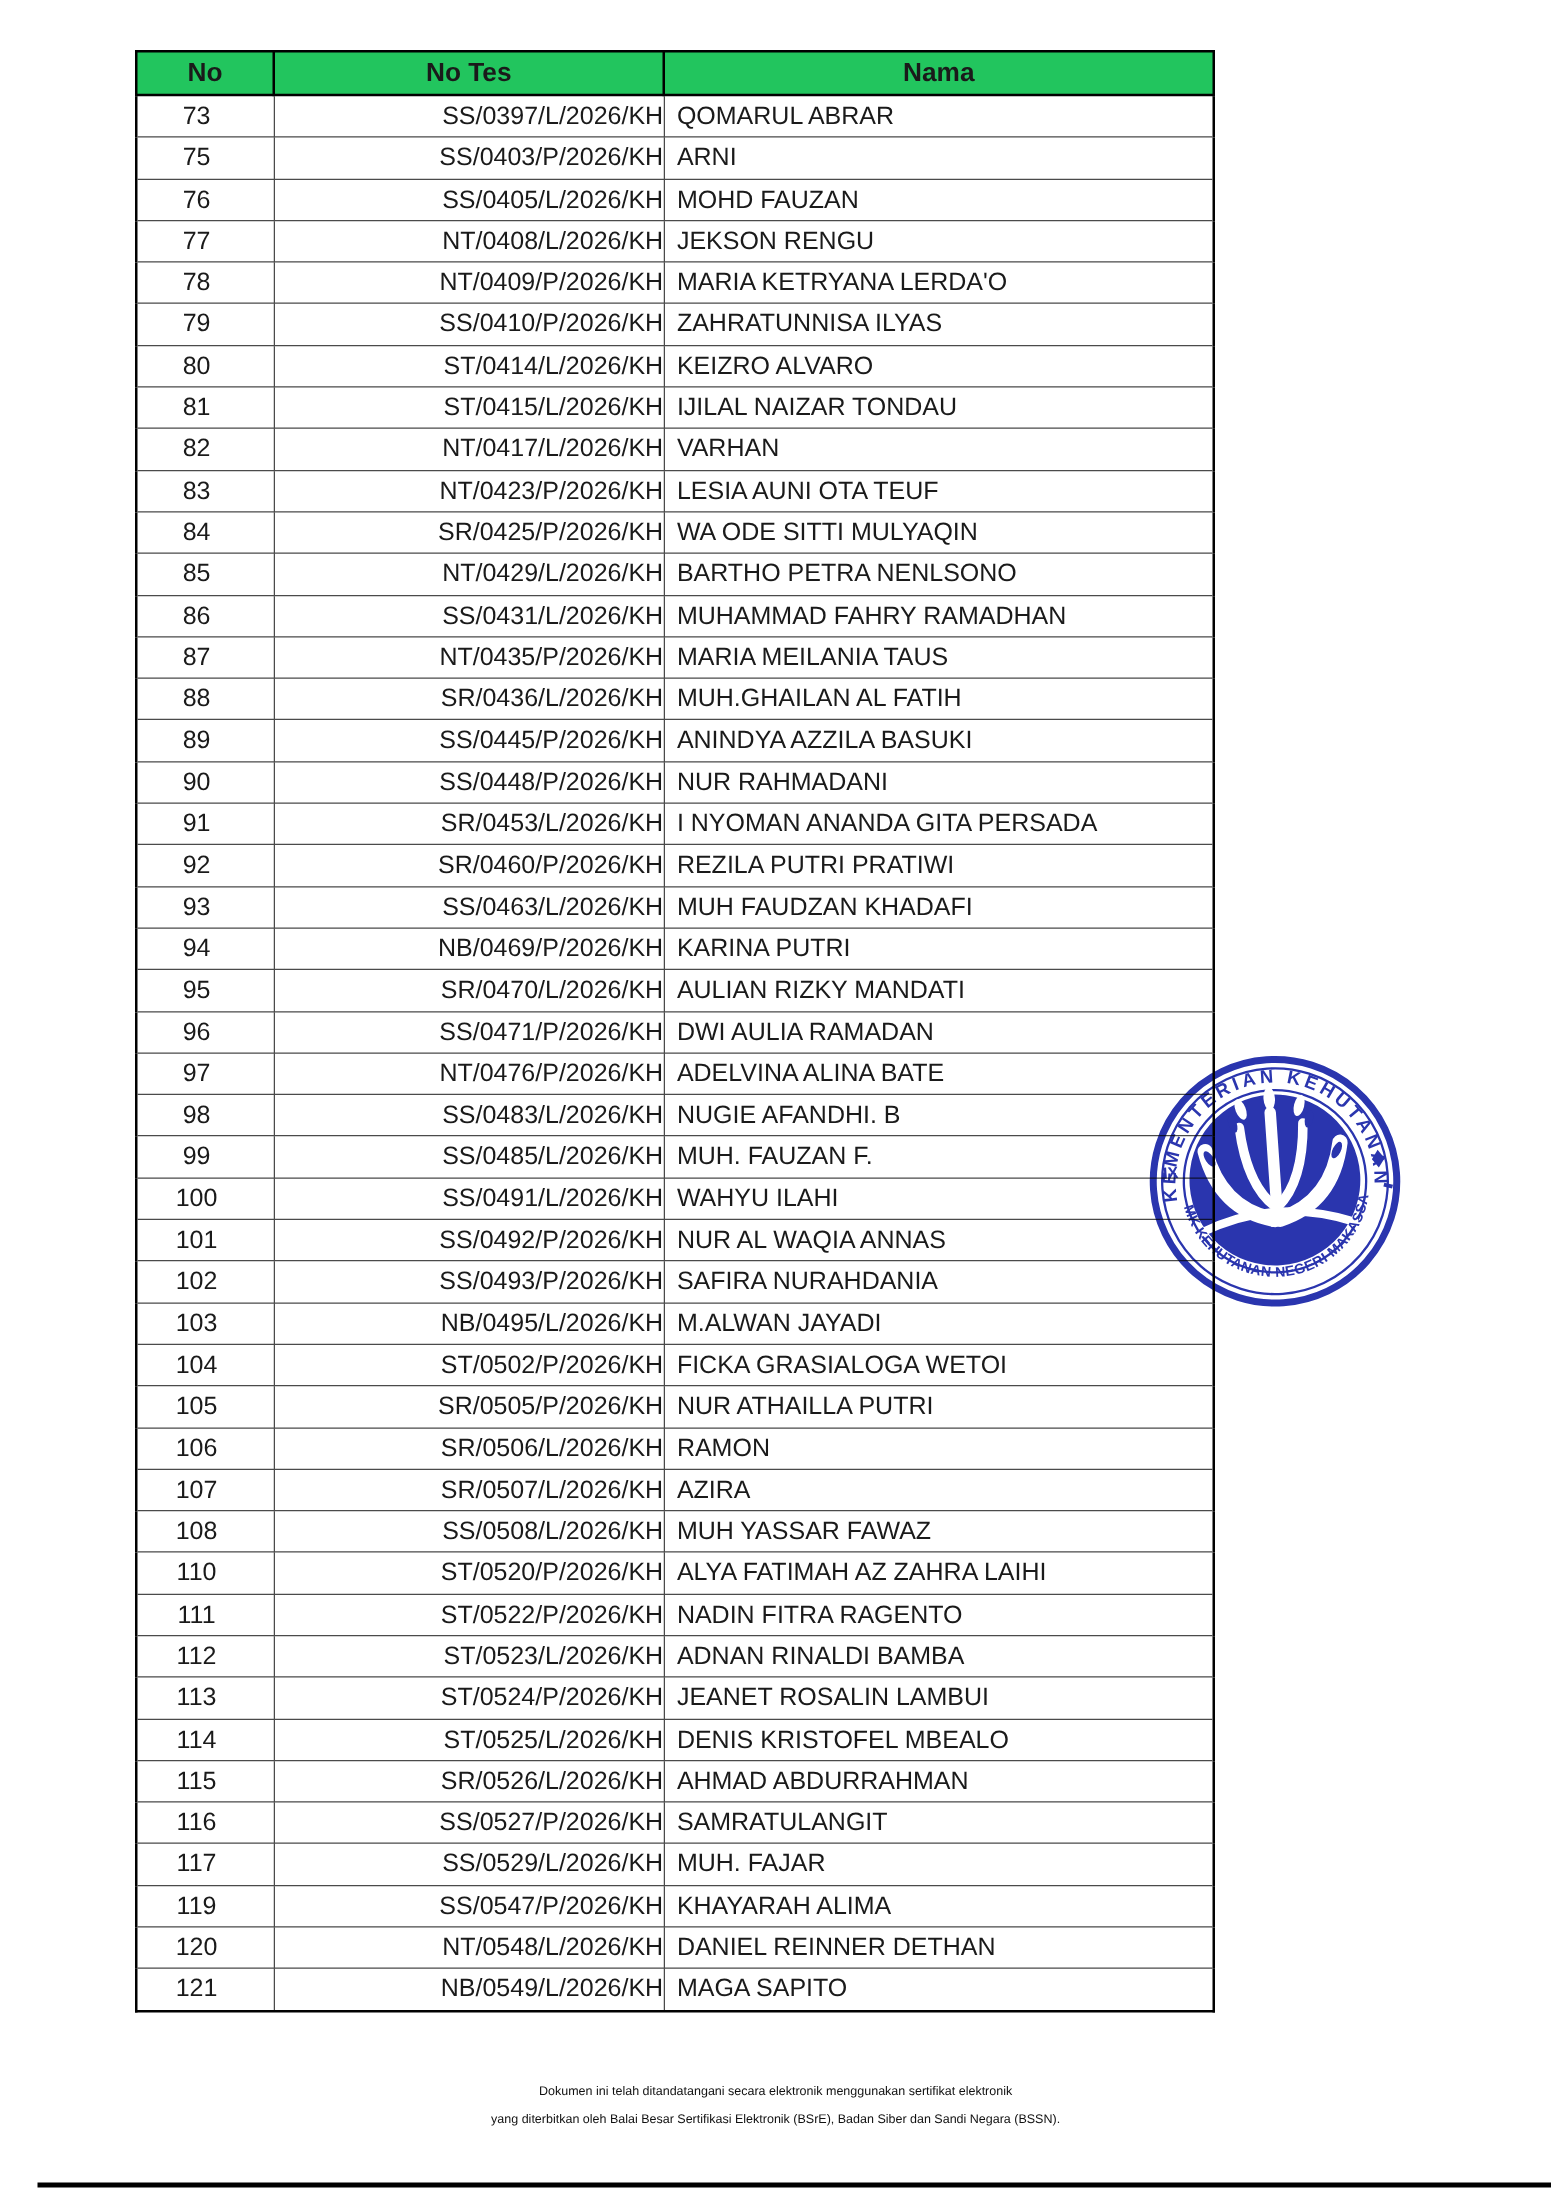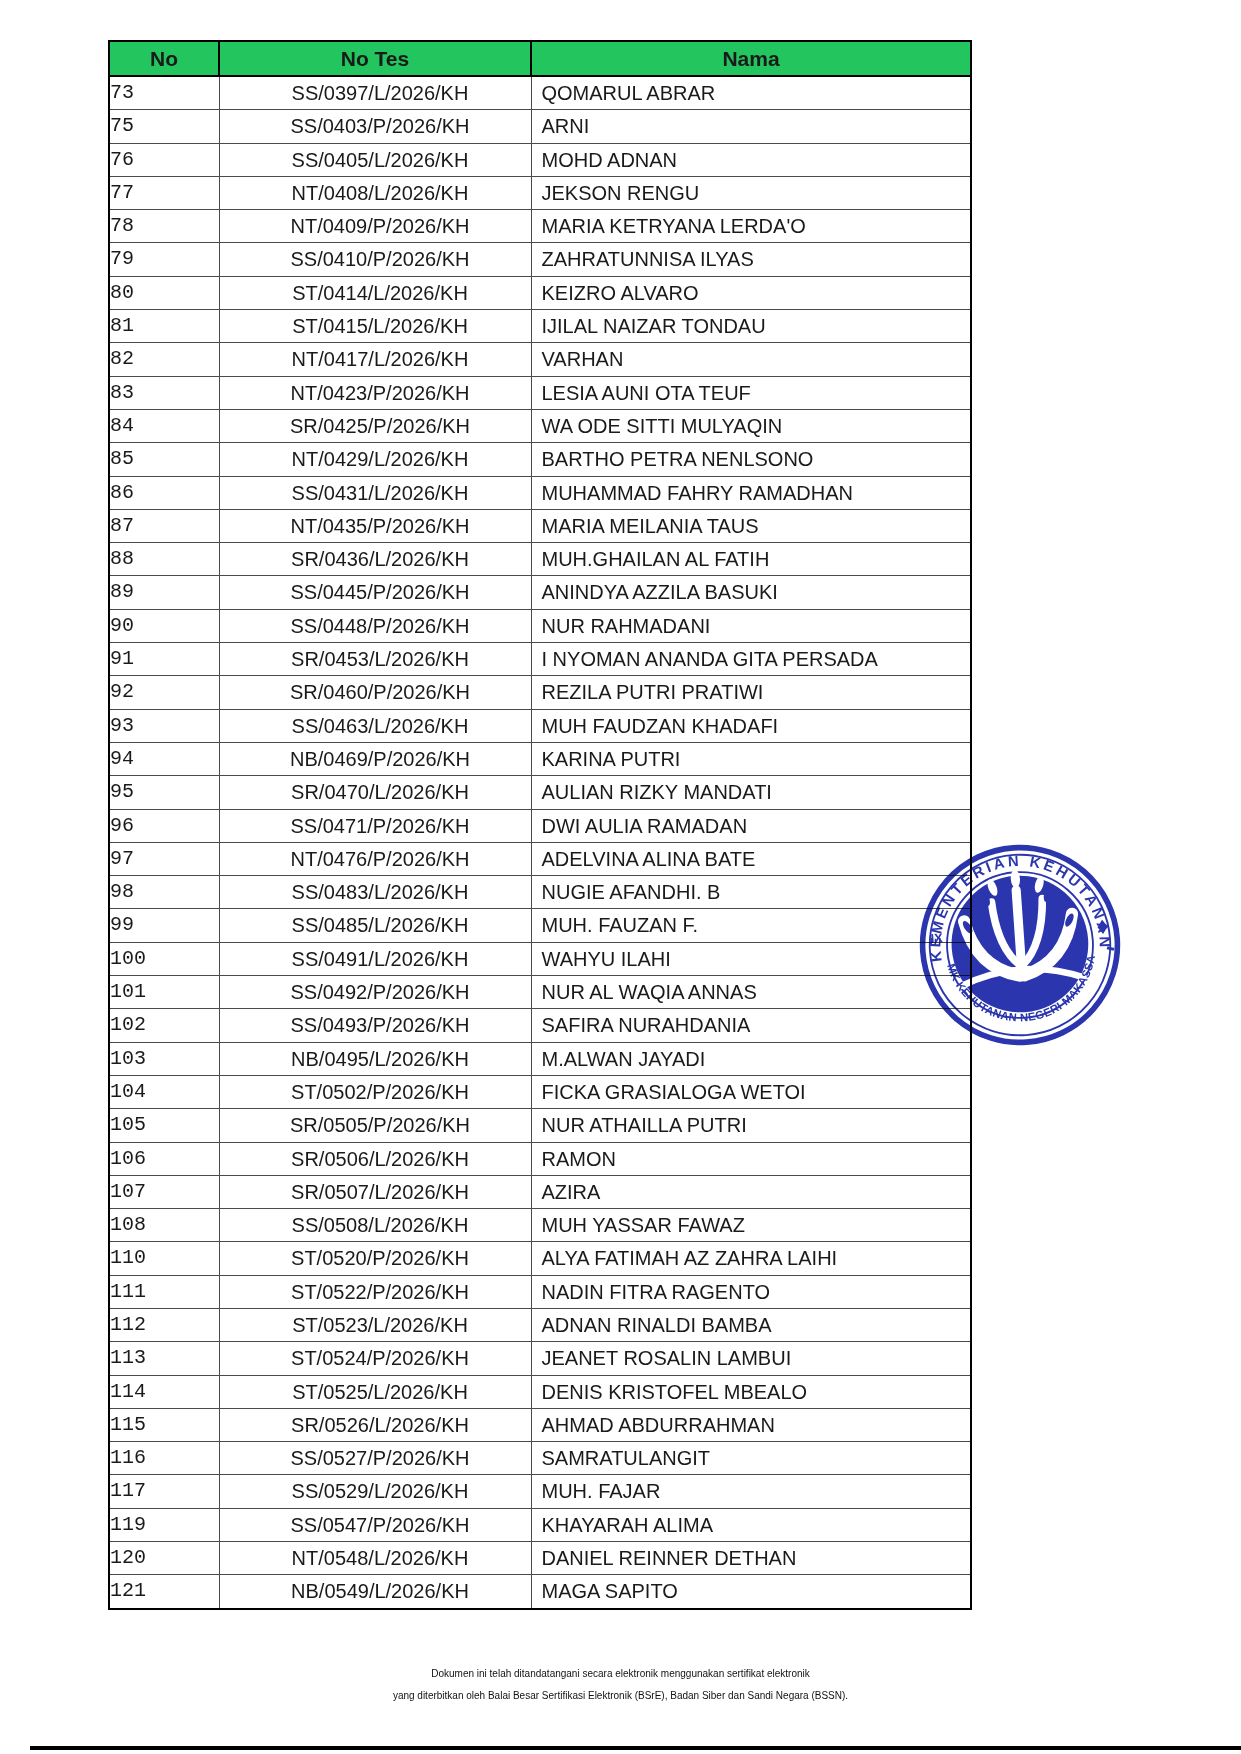--- a/index.html
+++ b/index.html
@@ -23,22 +23,22 @@
   .doc-table td{
     border:1.6px solid #4a4a4a;background:transparent;
     height:32.3px;padding:0;white-space:nowrap;overflow:hidden;
     line-height:32.3px;
   }
   .doc-table{border:2.2px solid #000;}
   .doc-table tr>td:first-child{border-left:2.2px solid #000;}
   .doc-table tr>td:last-child{border-right:2.2px solid #000;}
   .doc-table tr:last-child>td{border-bottom:2.2px solid #000;}
   .doc-table thead th{border-bottom:2.2px solid #000;}
-  .doc-table td.c0{text-align:left;padding-right:14px;font-family:Liberation Mono, monospace;}
-  .doc-table td.c1{text-align:center;padding-left:10px;}
+  .doc-table td.c0{text-align:center;padding-right:14px;}
+  .doc-table td.c1{text-align:right;padding-left:10px;}
   .doc-table td.c2{text-align:left;padding-left:10px;}
   .stamp{
     position:absolute;left:918px;top:843px;width:204px;height:204px;
     mix-blend-mode:multiply;pointer-events:none;
   }
   .footer-note{
     position:absolute;left:0;top:1663px;width:1241px;
     text-align:center;font-size:10px;line-height:22px;color:#111;
   }
   .bottom-rule{
@@ -68,21 +68,21 @@
         <td class="c2">QOMARUL ABRAR</td>
       </tr>
       <tr>
         <td class="c0">75</td>
         <td class="c1">SS/0403/P/2026/KH</td>
         <td class="c2">ARNI</td>
       </tr>
       <tr>
         <td class="c0">76</td>
         <td class="c1">SS/0405/L/2026/KH</td>
-        <td class="c2">MOHD ADNAN</td>
+        <td class="c2">MOHD FAUZAN</td>
       </tr>
       <tr>
         <td class="c0">77</td>
         <td class="c1">NT/0408/L/2026/KH</td>
         <td class="c2">JEKSON RENGU</td>
       </tr>
       <tr>
         <td class="c0">78</td>
         <td class="c1">NT/0409/P/2026/KH</td>
         <td class="c2">MARIA KETRYANA LERDA'O</td>

